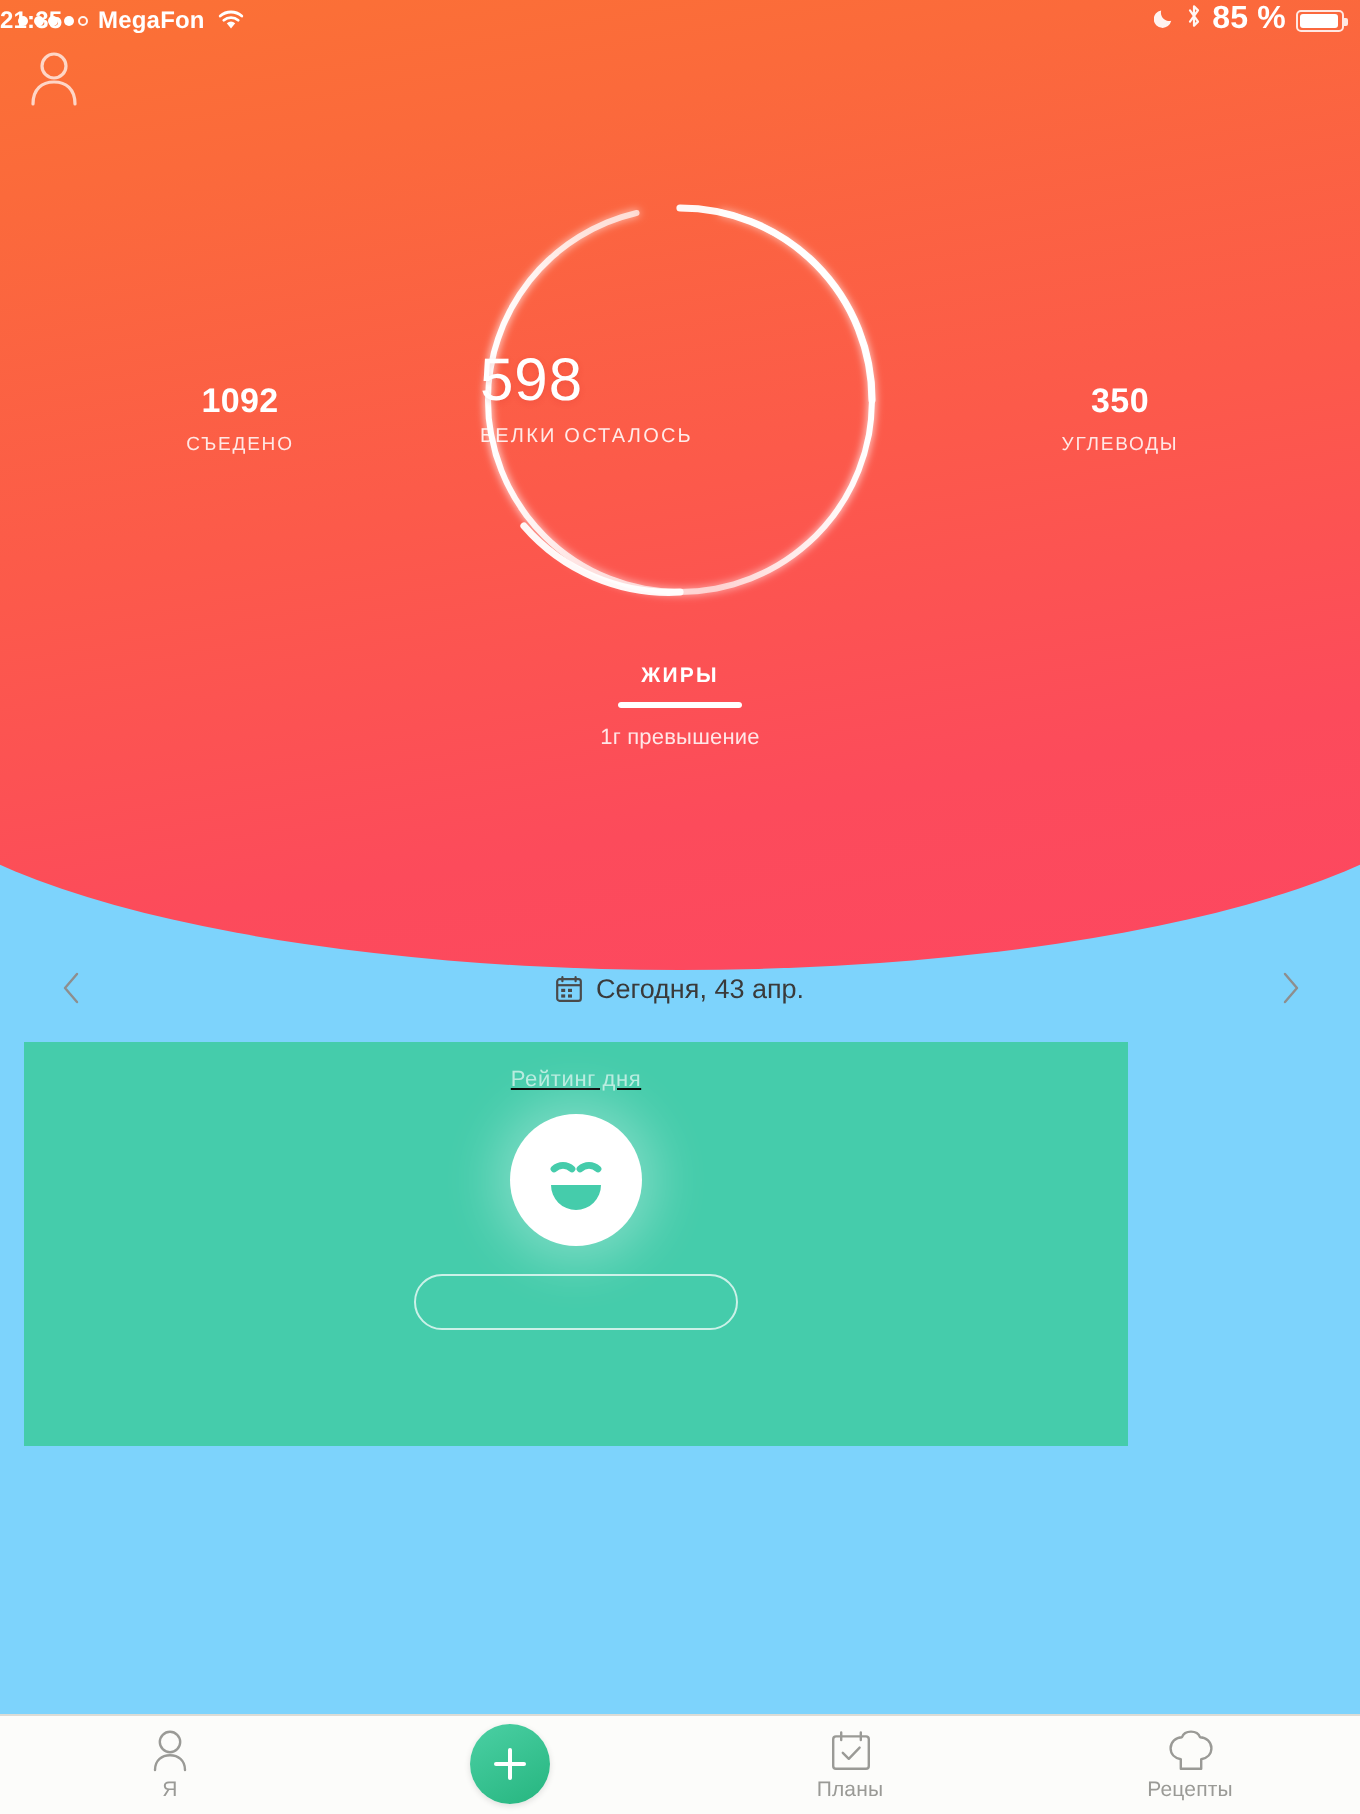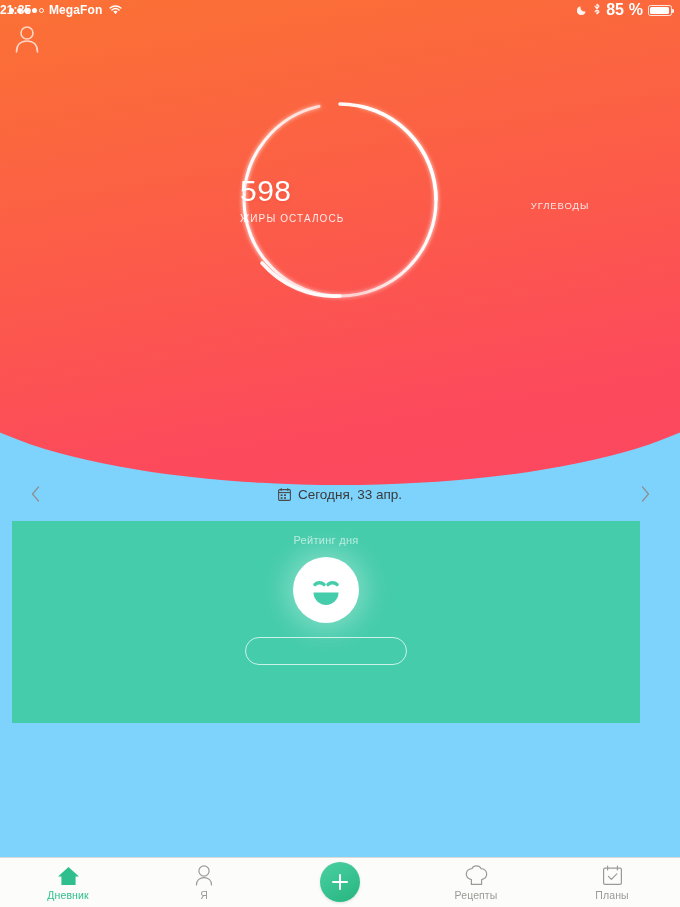--- a/index.html
+++ b/index.html
@@ -247,26 +247,27 @@
     gap: 7px;
     color: #3a3a3a;
     font-size: 13.5px;
     cursor: pointer;
   }
 
   
   .rating-card {
     position: absolute;
     left: 12px; top: 521px;
-    width: 628px;
+    width: 552px;
     height: 202px;
     background: #45CCAB;
     display: flex;
     flex-direction: column;
     align-items: center;
+    text-decoration: underline;
   }
   .rating-title {
     margin-top: 13px;
     font-size: 11px;
     color: rgba(255,255,255,.62);
     letter-spacing: .3px;
   }
   .smiley-wrap {
     margin-top: 11px;
     width: 66px; height: 66px;
@@ -416,29 +417,41 @@
                   <feMergeNode in="SourceGraphic"></feMergeNode>
                 </feMerge>
             </filter>
           </defs>
           <circle cx="100" cy="100" r="96" fill="none" stroke="url(#ringGrad)" stroke-width="3" stroke-linecap="round" stroke-dasharray="560 43" stroke-dashoffset="-21" transform="rotate(-90 100 100)" filter="url(#ringGlow)"></circle>
           <path d="M100 4 A96 96 0 0 1 196 100" fill="none" stroke="#FFFFFF" stroke-width="3.6" stroke-linecap="round" opacity=".95"></path>
           <path d="M22 163 A96 96 0 0 0 100 196" fill="none" stroke="#FFFFFF" stroke-width="3.6" stroke-linecap="round" opacity=".95"></path>
         </svg>
         <div class="ring-center">
           <div class="kcal-value">598</div>
-          <div class="kcal-label">ЖИРЫ ОСТАЛОСЬ</div>
+          <div class="kcal-label">БЕЛКИ ОСТАЛОСЬ</div>
         </div>
       </div>
 
+      <div class="side-stat left">
+        <div class="side-value">1092</div>
+        <div class="side-label">СЪЕДЕНО</div>
+      </div>
       <div class="side-stat right">
+        <div class="side-value">350</div>
         <div class="side-label">УГЛЕВОДЫ</div>
       </div>
 
       <div class="macros">
+        <div class="macro">
+          <div class="macro-name">ЖИРЫ</div>
+          <div class="macro-bar">
+              <span class="prog" style="width:100%"></span>
+            </div>
+          <div class="macro-sub">1г превышение</div>
+        </div>
       </div>
 
     </div>
   </div>
 
   <div class="datebar">
     <div class="date-arrow">
       <svg width="9" height="16" viewBox="0 0 9 16">
         <path d="M7.5 1 L1.5 8 L7.5 15" stroke="#8e8e8e" stroke-width="1.2" fill="none" stroke-linecap="round" stroke-linejoin="round"></path>
       </svg>
@@ -446,21 +459,21 @@
     <div class="date-center">
       <svg width="13" height="13" viewBox="0 0 13 13">
         <rect x="0.6" y="1.6" width="11.8" height="10.8" rx="1.2" stroke="#4a4a4a" stroke-width="1.1" fill="none"></rect>
         <path d="M0.6 4.6 H12.4" stroke="#4a4a4a" stroke-width="1.1"></path>
         <path d="M3.2 0.6 V2.6 M9.8 0.6 V2.6" stroke="#4a4a4a" stroke-width="1.1" stroke-linecap="round"></path>
         <rect x="2.6" y="6.4" width="2" height="1.6" fill="#4a4a4a"></rect>
         <rect x="6" y="6.4" width="2" height="1.6" fill="#4a4a4a"></rect>
         <rect x="2.6" y="9.2" width="2" height="1.6" fill="#4a4a4a"></rect>
         <rect x="6" y="9.2" width="2" height="1.6" fill="#4a4a4a"></rect>
       </svg>
-      <span>Сегодня, 33 апр.</span>
+      <span>Сегодня, 43 апр.</span>
     </div>
     <div class="date-arrow">
       <svg width="9" height="16" viewBox="0 0 9 16">
         <path d="M1.5 1 L7.5 8 L1.5 15" stroke="#8e8e8e" stroke-width="1.2" fill="none" stroke-linecap="round" stroke-linejoin="round"></path>
       </svg>
     </div>
   </div>
 
   <div class="rating-card">
     <div class="rating-title">Рейтинг дня</div>
@@ -468,56 +481,48 @@
       <svg width="44" height="44" viewBox="0 0 44 44">
         <path d="M11 16.5 A6.5 6.5 0 0 1 20 16.5" stroke="#45CCAB" stroke-width="3.4" fill="none" stroke-linecap="round"></path>
         <path d="M24 16.5 A6.5 6.5 0 0 1 33 16.5" stroke="#45CCAB" stroke-width="3.4" fill="none" stroke-linecap="round"></path>
         <path d="M9.5 24.5 H34.5 A12.5 12.5 0 0 1 9.5 24.5 Z" fill="#45CCAB"></path>
       </svg>
     </div>
     <div class="rating-action"></div>
   </div>
 
   <div class="tabbar">
-    <div class="tab active">
-      <span class="tab-icon">
-        <svg width="23" height="20" viewBox="0 0 23 20">
-          <path d="M11.5 1 L22 10.5 H18.6 V19 H4.4 V10.5 H1 Z" fill="#2FBF8F"></path>
-        </svg>
-      </span>
-      <span class="tab-label">Дневник</span>
-    </div>
     <div class="tab">
       <span class="tab-icon">
         <svg width="20" height="21" viewBox="0 0 20 21">
           <circle cx="10" cy="6" r="5.1" stroke="#9a9a96" stroke-width="1.2" fill="none"></circle>
           <path d="M2.5 20 C2.5 15 6 12.6 10 12.6 C14 12.6 17.5 15 17.5 20" stroke="#9a9a96" stroke-width="1.2" fill="none" stroke-linecap="round"></path>
         </svg>
       </span>
       <span class="tab-label">Я</span>
     </div>
     <div class="add-tab">
       <div class="add-btn">
         <span class="plus-h"></span>
         <span class="plus-v"></span>
       </div>
-    </div>
-    <div class="tab">
-      <span class="tab-icon">
-        <svg width="23" height="21" viewBox="0 0 23 21">
-          <path d="M6.4 19.4 V14.6 C3.3 14 1.3 11.9 1.3 9.1 C1.3 6 3.9 3.6 7 3.6 C7.6 1.9 9.4 0.8 11.5 0.8 C13.6 0.8 15.4 1.9 16 3.6 C19.1 3.6 21.7 6 21.7 9.1 C21.7 11.9 19.7 14 16.6 14.6 V19.4 Z" stroke="#9a9a96" stroke-width="1.2" fill="none" stroke-linejoin="round"></path>
-        </svg>
-      </span>
-      <span class="tab-label">Рецепты</span>
     </div>
     <div class="tab">
       <span class="tab-icon">
         <svg width="21" height="21" viewBox="0 0 21 21">
           <rect x="1.6" y="3.2" width="17.8" height="16.2" rx="1.4" stroke="#9a9a96" stroke-width="1.2" fill="none"></rect>
           <path d="M5.6 1.2 V5 M15.4 1.2 V5" stroke="#9a9a96" stroke-width="1.2" stroke-linecap="round"></path>
           <path d="M6.4 11.4 L9.4 14.4 L14.8 8.8" stroke="#9a9a96" stroke-width="1.2" fill="none" stroke-linecap="round" stroke-linejoin="round"></path>
         </svg>
       </span>
       <span class="tab-label">Планы</span>
     </div>
+    <div class="tab">
+      <span class="tab-icon">
+        <svg width="23" height="21" viewBox="0 0 23 21">
+          <path d="M6.4 19.4 V14.6 C3.3 14 1.3 11.9 1.3 9.1 C1.3 6 3.9 3.6 7 3.6 C7.6 1.9 9.4 0.8 11.5 0.8 C13.6 0.8 15.4 1.9 16 3.6 C19.1 3.6 21.7 6 21.7 9.1 C21.7 11.9 19.7 14 16.6 14.6 V19.4 Z" stroke="#9a9a96" stroke-width="1.2" fill="none" stroke-linejoin="round"></path>
+        </svg>
+      </span>
+      <span class="tab-label">Рецепты</span>
+    </div>
   </div>
 
 </div>
 
 </body></html>

